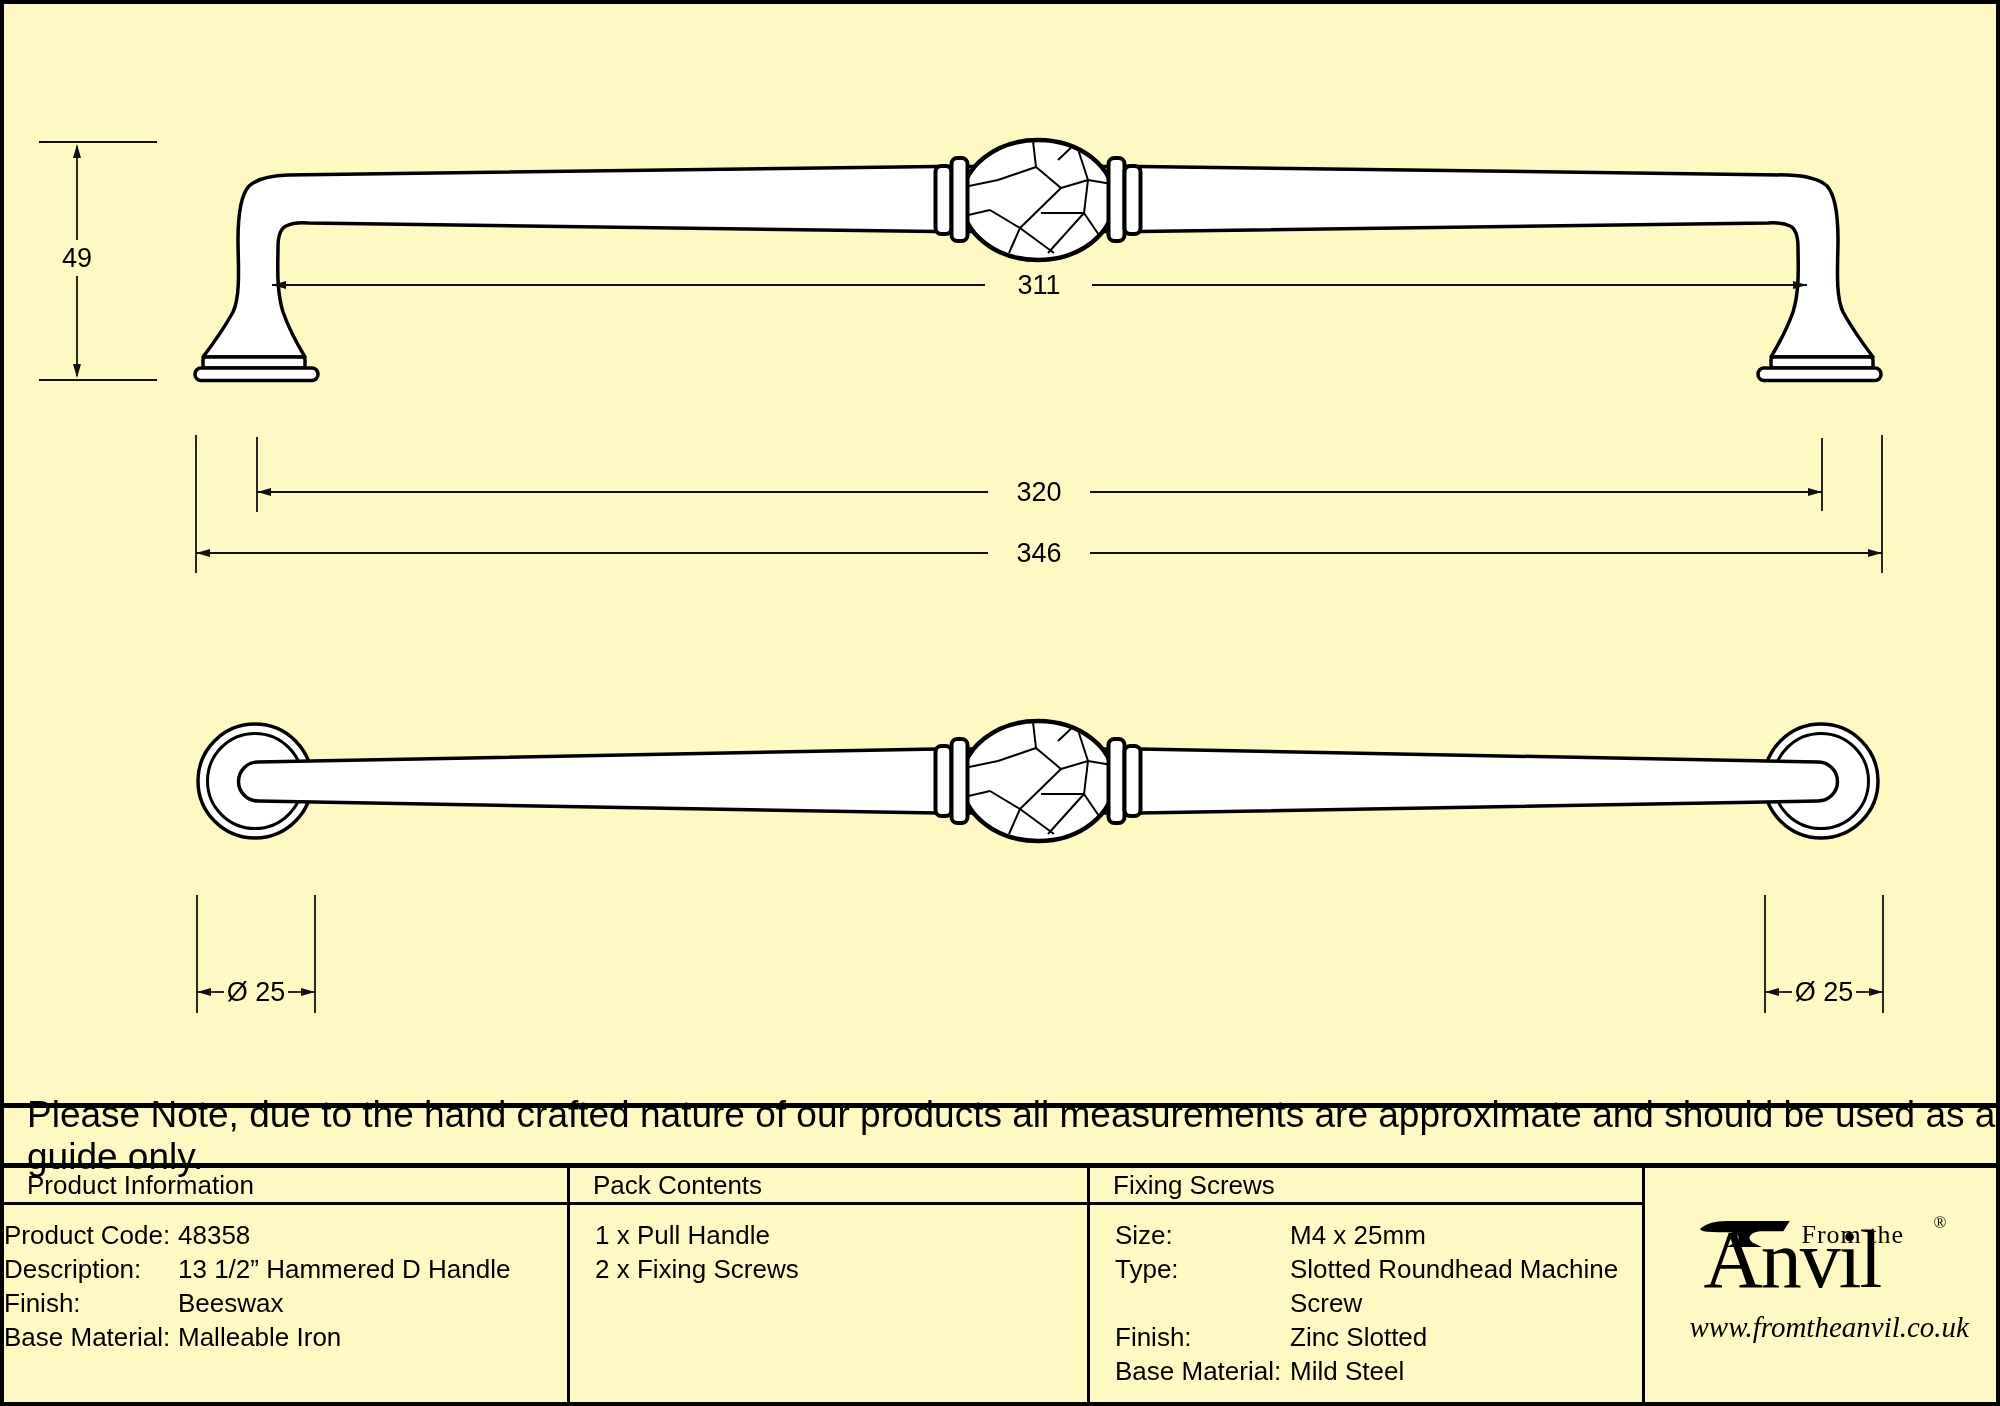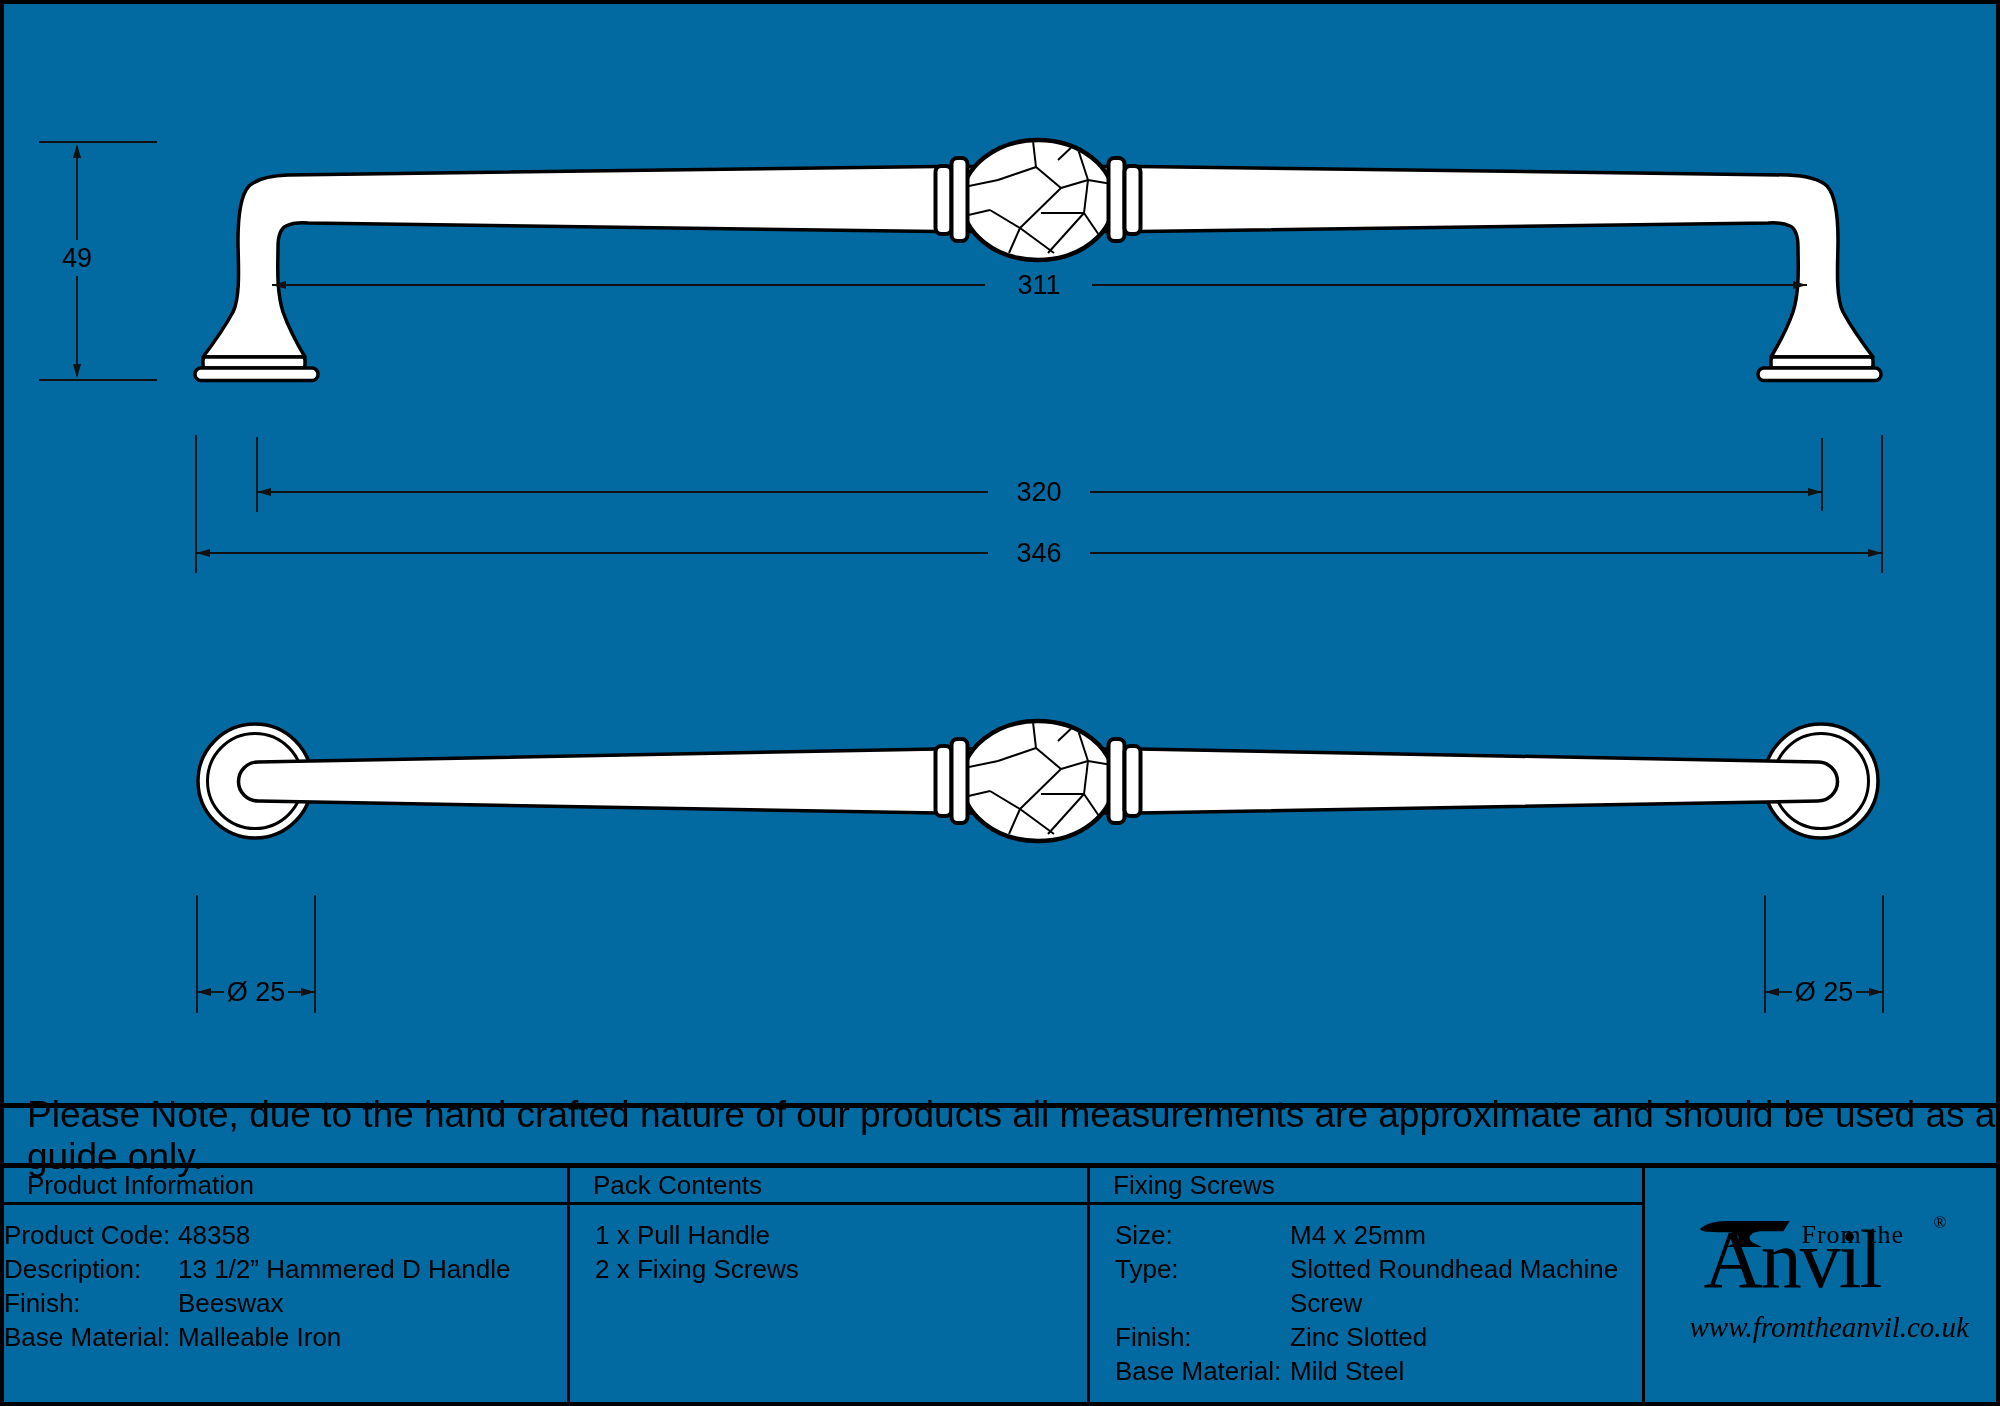--- a/index.html
+++ b/index.html
@@ -1,19 +1,19 @@
 <!DOCTYPE html>
 <html><head>
 <meta charset="utf-8">
 <style>
   html,body{margin:0;padding:0;background:#e8e8e8;}
   .page{
     position:relative;
     width:2000px;height:1406px;
-    background:#0369a1;
+    background:#fef9c3;
     border:4px solid #000;
     box-sizing:border-box;
     font-family:"Liberation Sans", sans-serif;
     color:#000;
     overflow:hidden;
   }
   .drawing-svg{position:absolute;left:-4px;top:-4px;width:2000px;height:1406px;}
   .dim-text{font-family:"Liberation Sans",sans-serif;font-size:27px;fill:#000;}
   .note-row{
     position:absolute;left:0;right:0;top:1099px;height:65px;

